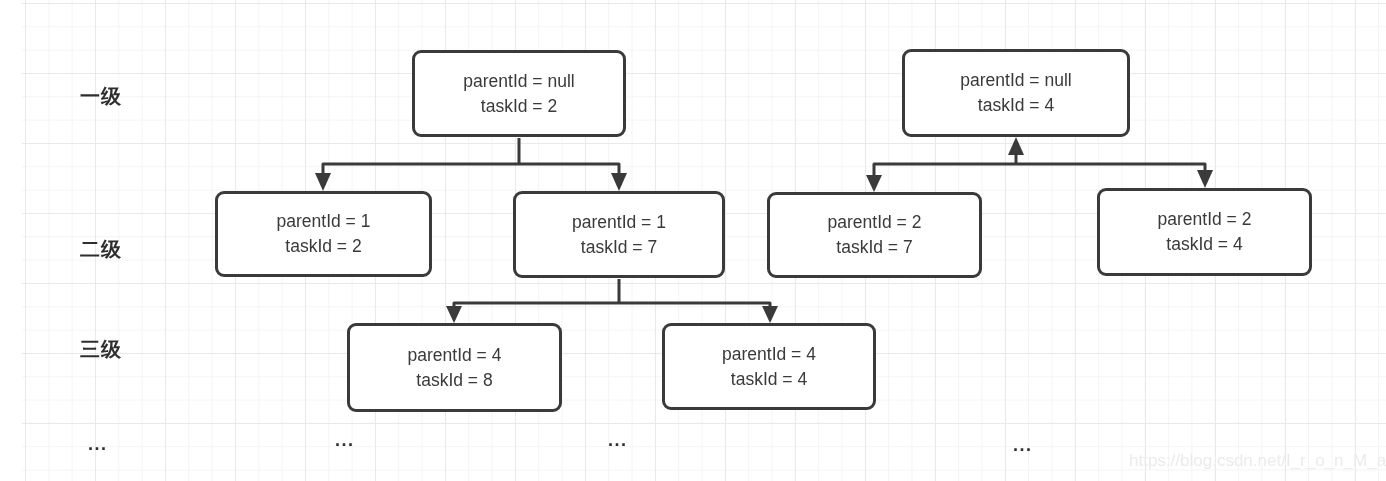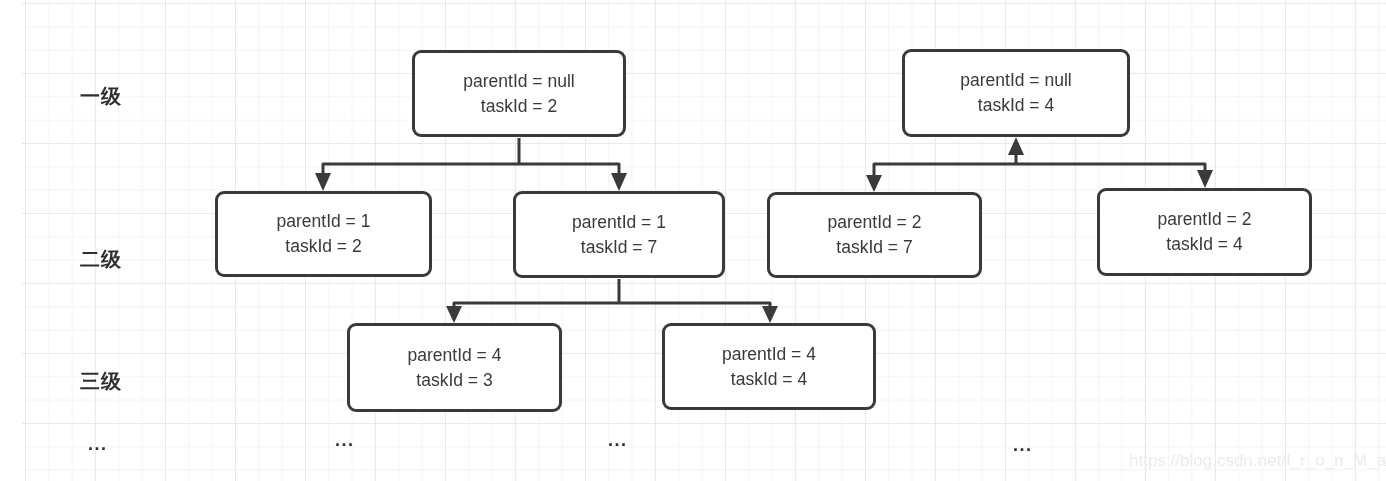--- a/index.html
+++ b/index.html
@@ -72,22 +72,22 @@
     white-space: nowrap;
     user-select: none;
   }
 </style>
 </head>
 <body>
 
 <div id="canvas">
 
   <div class="row-label" style="left:58px; top:83px;">一级</div>
-  <div class="row-label" style="left:58px; top:246px;text-align:center;">二级</div>
-  <div class="row-label" style="left:58px; top:368px;">三级</div>
+  <div class="row-label" style="left:58px; top:236px;text-align:center;">二级</div>
+  <div class="row-label" style="left:58px; top:336px;">三级</div>
 
   <svg id="connector-layer" viewBox="0 0 1386 481" xmlns="http://www.w3.org/2000/svg">
 
     <path d="M497,138 V164 M301,174 V164 H597 V174" fill="none" stroke="#3a3a3a" stroke-width="3" stroke-linejoin="round"></path>
     <polygon points="293,173 309,173 301,191" fill="#3a3a3a"></polygon>
     <polygon points="589,173 605,173 597,191" fill="#3a3a3a"></polygon>
 
     <path d="M597,279 V303 M432,306 V303 H748 V306" fill="none" stroke="#3a3a3a" stroke-width="3" stroke-linejoin="round"></path>
     <polygon points="424,306 440,306 432,323" fill="#3a3a3a"></polygon>
     <polygon points="740,306 756,306 748,323" fill="#3a3a3a"></polygon>
@@ -119,21 +119,21 @@
     <span>parentId = 2</span>
     <span>taskId = 7</span>
   </div>
   <div class="node" style="left:1075px; top:188px; width:215px; height:88px;">
     <span>parentId = 2</span>
     <span>taskId = 4</span>
   </div>
 
   <div class="node" style="left:325px; top:323px; width:215px; height:89px;">
     <span>parentId = 4</span>
-    <span>taskId = 3</span>
+    <span>taskId = 8</span>
   </div>
   <div class="node" style="left:640px; top:323px; width:214px; height:87px;">
     <span>parentId = 4</span>
     <span>taskId = 4</span>
   </div>
 
   <div class="ellipsis" style="left:66px;  top:434px;">...</div>
   <div class="ellipsis" style="left:313px; top:430px;">...</div>
   <div class="ellipsis" style="left:586px; top:430px;">...</div>
   <div class="ellipsis" style="left:991px; top:435px;">...</div>

